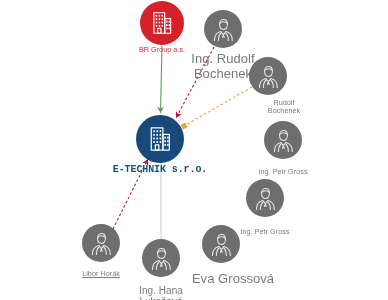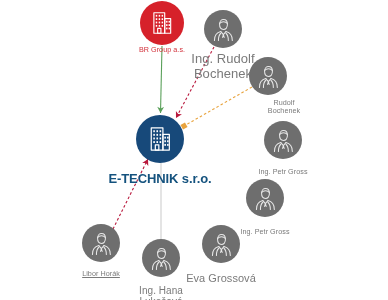--- a/index.html
+++ b/index.html
@@ -169,21 +169,21 @@
               <rect x="23.3" y="27.6" width="2.7" height="3.3"></rect>
               <rect x="31.5" y="20" width="2.7" height="3.3"></rect>
               <rect x="36.1" y="20" width="2.7" height="3.3"></rect>
               <rect x="31.5" y="26.2" width="2.7" height="3.3"></rect>
               <rect x="36.1" y="26.2" width="2.7" height="3.3"></rect>
               <rect x="31.5" y="32.4" width="2.7" height="3.3"></rect>
               <rect x="36.1" y="32.4" width="2.7" height="3.3"></rect>
             </g>
           </svg>
         </div>
-        <div class="node-label label-company-main" style="top: 33px; color: rgb(20, 82, 126); font-size: 13px; font-weight: bold;">E-TECHNIK s.r.o.</div>
+        <div class="node-label label-company-main" style="top: 25px; color: rgb(20, 82, 126); font-size: 10px; font-weight: bold; font-family: Liberation Mono, monospace;">E-TECHNIK s.r.o.</div>
       </div>
       <div class="node" style="left: 283px; top: 140px;">
         <div class="node-circle" style="width: 38px; height: 38px; background: rgb(110, 110, 110);">
           <svg viewBox="0 0 48 48" width="29" height="29">
             <g fill="none" stroke="#e8e8e8" stroke-width="1.7" stroke-linecap="round" stroke-linejoin="round">
               <path d="M17.5 15.5 c0 -5 3 -8 6.5 -8 c3.5 0 6.5 3 6.5 8 c0 5 -2.6 8.5 -6.5 8.5 c-3.9 0 -6.5 -3.5 -6.5 -8.5 z"></path>
               <path d="M17.6 14.2 c1.4 -2.3 4.2 -3.2 6.4 -3.2 c2.5 0 5.1 1 6.4 3.2"></path>
               <path d="M9 42 c0 -8.4 5.2 -13.2 10.6 -14.6 M38.6 42 c0 -8.4 -5.2 -13.2 -10.6 -14.6"></path>
               <path d="M19.6 27.4 l4.2 5.2 l4.2 -5.2"></path>
               <path d="M23.8 32.6 l-1.3 4.6 M23.8 32.6 l1.3 4.6"></path>
@@ -245,17 +245,17 @@
             <g fill="none" stroke="#e8e8e8" stroke-width="1.7" stroke-linecap="round" stroke-linejoin="round">
               <path d="M17.5 15.5 c0 -5 3 -8 6.5 -8 c3.5 0 6.5 3 6.5 8 c0 5 -2.6 8.5 -6.5 8.5 c-3.9 0 -6.5 -3.5 -6.5 -8.5 z"></path>
               <path d="M17.6 14.2 c1.4 -2.3 4.2 -3.2 6.4 -3.2 c2.5 0 5.1 1 6.4 3.2"></path>
               <path d="M9 42 c0 -8.4 5.2 -13.2 10.6 -14.6 M38.6 42 c0 -8.4 -5.2 -13.2 -10.6 -14.6"></path>
               <path d="M19.6 27.4 l4.2 5.2 l4.2 -5.2"></path>
               <path d="M23.8 32.6 l-1.3 4.6 M23.8 32.6 l1.3 4.6"></path>
               <path d="M15.6 42 c0 -5.5 1.4 -9.6 4 -11.8 M32 42 c0 -5.5 -1.4 -9.6 -4 -11.8"></path>
             </g>
           </svg>
         </div>
-        <div class="node-label label-person" style="top: 28px; color: rgb(122, 122, 122); font-size: 11px;">Eva Grossová</div>
+        <div class="node-label label-person" style="top: 28px; color: rgb(122, 122, 122); font-size: 13px; margin-left: 12px;">Eva Grossová</div>
       </div>
     </div>
 
 </div>
 
 </body></html>

